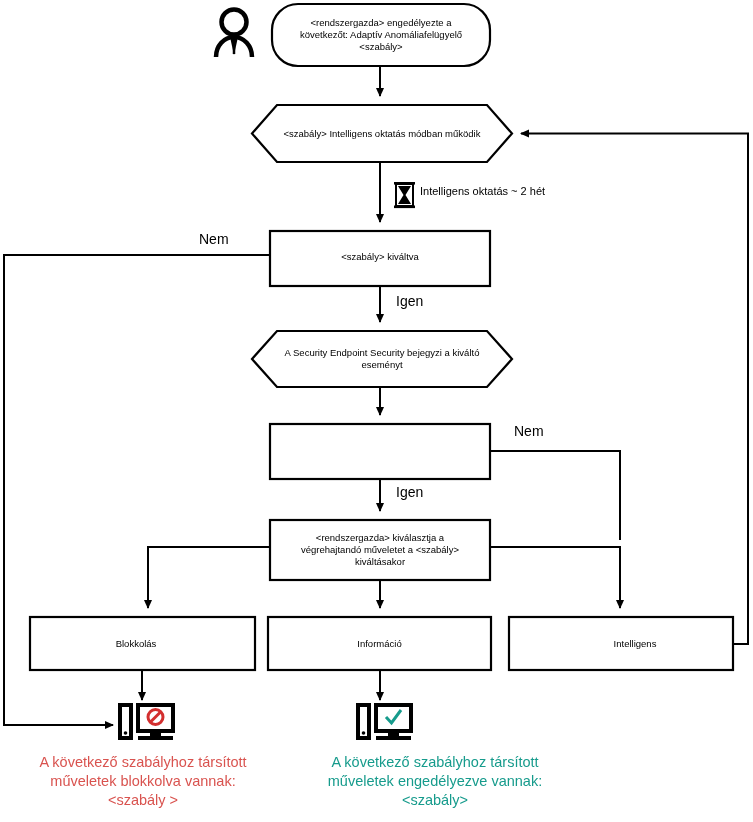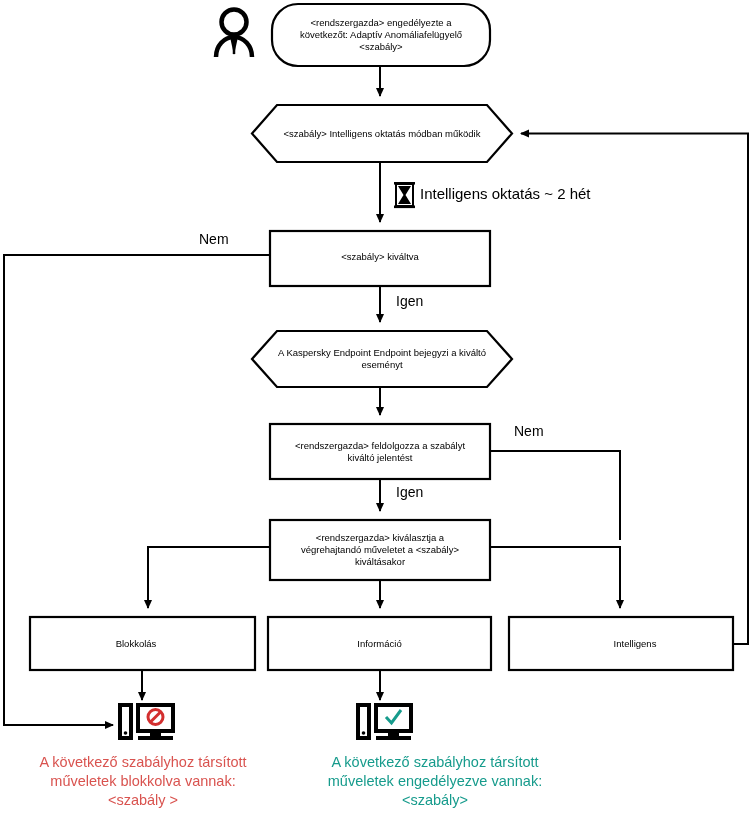--- a/index.html
+++ b/index.html
@@ -38,21 +38,21 @@
   }
   .edge-label {
     position: absolute;
     font-family: "Liberation Sans", sans-serif;
     font-size: 14px;
     color: #000000;
   }
   .note-label {
     position: absolute;
     font-family: "Liberation Sans", sans-serif;
-    font-size: 15px;
+    font-size: 11px;
     color: #000000;
   }
   .caption {
     position: absolute;
     text-align: center;
     font-family: Liberation Sans, sans-serif;
     font-size: 14.5px;
     line-height: 19px;
     white-space: pre-line;
   }
@@ -151,25 +151,23 @@
   </svg>
 
   <div class="node-text" style="left:276px; top:4px; width:210px; height:62px;">&lt;rendszergazda&gt; engedélyezte a
 következőt: Adaptív Anomáliafelügyelő
 &lt;szabály&gt;</div>
 
   <div class="node-text" style="left:262px; top:105px; width:240px; height:57px;">&lt;szabály&gt; Intelligens oktatás módban működik</div>
 
   <div class="node-text" style="left:272px; top:231px; width:216px; height:51px;">&lt;szabály&gt; kiváltva</div>
 
-  <div class="node-text" style="left:254px; top:331px; width:256px; height:56px;">A Kaspersky Endpoint Endpoint bejegyzi a kiváltó
+  <div class="node-text" style="left:254px; top:331px; width:256px; height:56px;">A Security Endpoint Security bejegyzi a kiváltó
 eseményt</div>
 
-  <div class="node-text" style="left:272px; top:424px; width:216px; height:55px;">&lt;rendszergazda&gt;  feldolgozza a szabályt
-kiváltó jelentést</div>
 
   <div class="node-text" style="left:272px; top:520px; width:216px; height:60px;">&lt;rendszergazda&gt; kiválasztja a
 végrehajtandó műveletet a &lt;szabály&gt;
 kiváltásakor</div>
 
   <div class="node-text" style="left:32px; top:617px; width:208px; height:53px;">Blokkolás</div>
 
   <div class="node-text" style="left:270px; top:617px; width:219px; height:53px;">Információ</div>
 
   <div class="node-text" style="left:511px; top:617px; width:248px; height:53px;">Intelligens</div>

